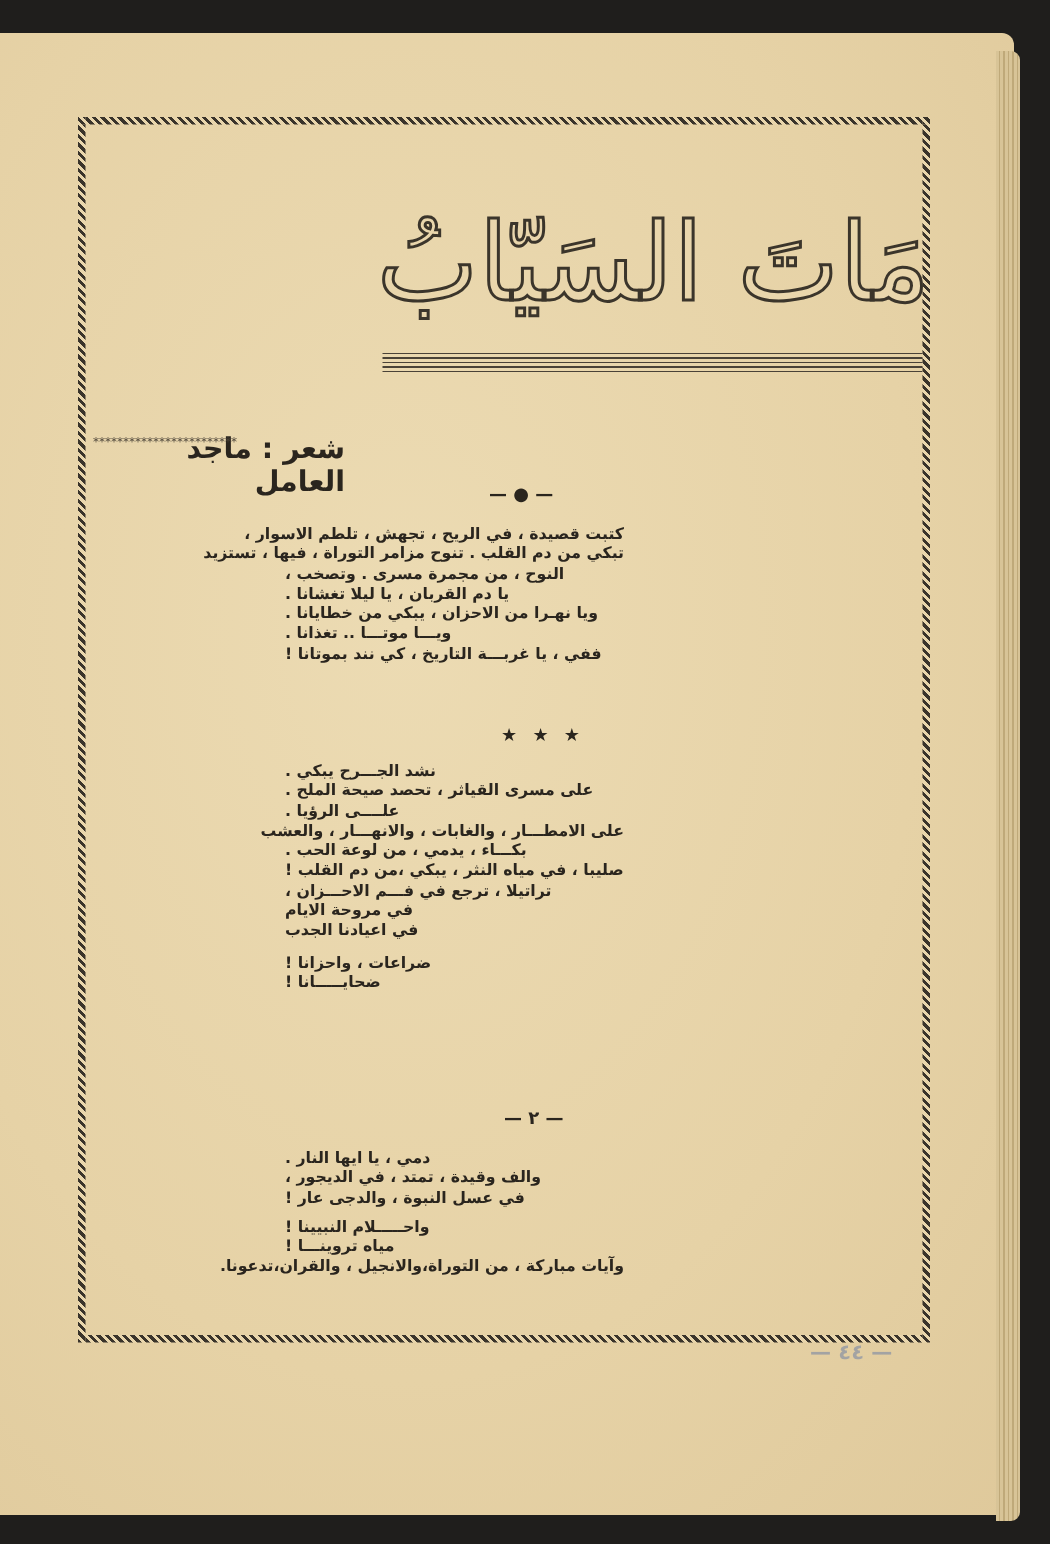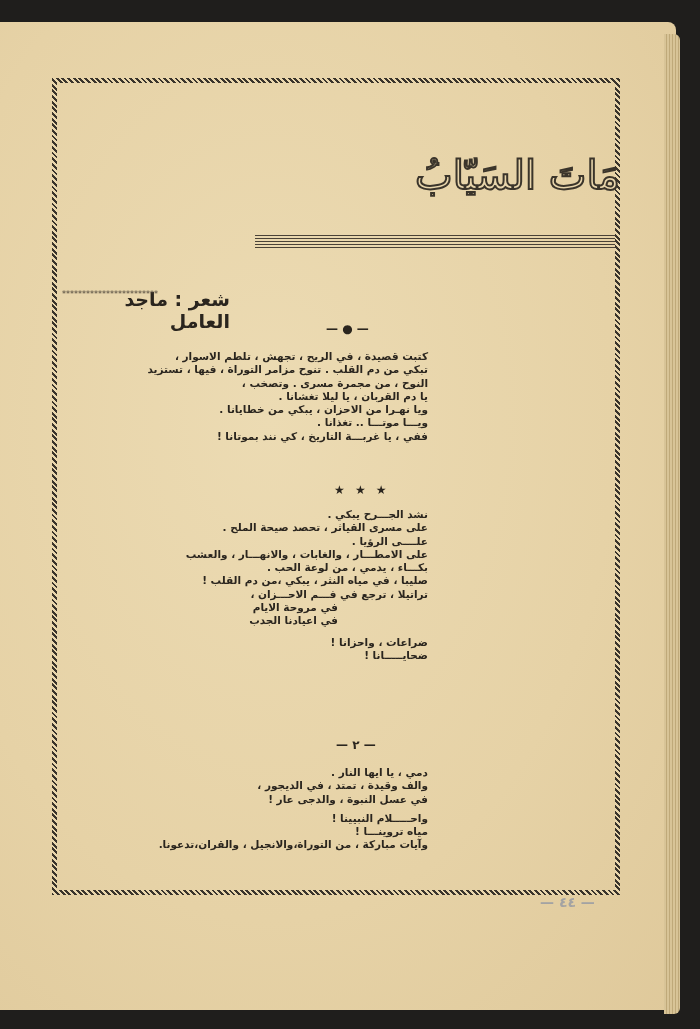--- a/index.html
+++ b/index.html
@@ -7,29 +7,29 @@
   .paper{position:absolute;left:0;top:22px;width:676px;height:988px;background:#e9d6ac;
     background-image:radial-gradient(ellipse at 40% 40%, #ecdbb3 0%, #e6d2a6 60%, #dfc99b 100%);
     border-top-right-radius:8px;}
   .page-edges{position:absolute;left:664px;top:34px;width:16px;height:980px;
     background:repeating-linear-gradient(90deg,#d8c497 0 2px,#bfa979 2px 3px);border-radius:0 6px 6px 0;}
   .frame{position:absolute;left:52px;top:78px;width:568px;height:817px;
     border:5px solid transparent;
     border-image:repeating-linear-gradient(45deg,#3a342b 0 2px,#e9d6ac 2px 4px) 5;
     box-sizing:border-box;}
   .title{position:absolute;left:240px;top:130px;width:380px;height:90px;text-align:right;direction:rtl;
-    font-family:"DejaVu Serif",serif;font-size:40px;line-height:90px;color:#e9d6ac;
+    font-family:"DejaVu Serif",serif;font-size:72px;line-height:90px;color:#e9d6ac;
     -webkit-text-stroke:2px #3b352b;letter-spacing:2px;}
   .title-rule{position:absolute;left:255px;top:235px;width:360px;height:14px;
     background:repeating-linear-gradient(180deg,#4a4237 0 1px,transparent 1px 3px);}
   .byline{position:absolute;left:70px;top:268px;width:160px;text-align:right;direction:rtl;
     font-size:19px;font-weight:bold;color:#2a251e;margin-top:20px;}
   .stars-rule{position:absolute;left:62px;top:290px;width:152px;overflow:hidden;white-space:nowrap;
     font-size:8px;color:#4a4237;letter-spacing:0px;}
-  .poem{position:absolute;left:202px;width:226px;direction:rtl;text-align:right;
+  .poem{position:absolute;left:190px;width:226px;direction:rtl;text-align:left;
     font-size:10.5px;font-weight:bold;color:#2a251e;line-height:13.3px;}
   .poem div{white-space:nowrap;}
   .sep{position:absolute;font-size:12px;font-weight:bold;color:#2a251e;}
   .pagenum{position:absolute;left:540px;top:894px;font-size:14px;font-weight:bold;color:#a3a3a3;}
 </style>
 </head>
 <body>
 
 <div class="paper"></div>
 <div class="page-edges"></div>

